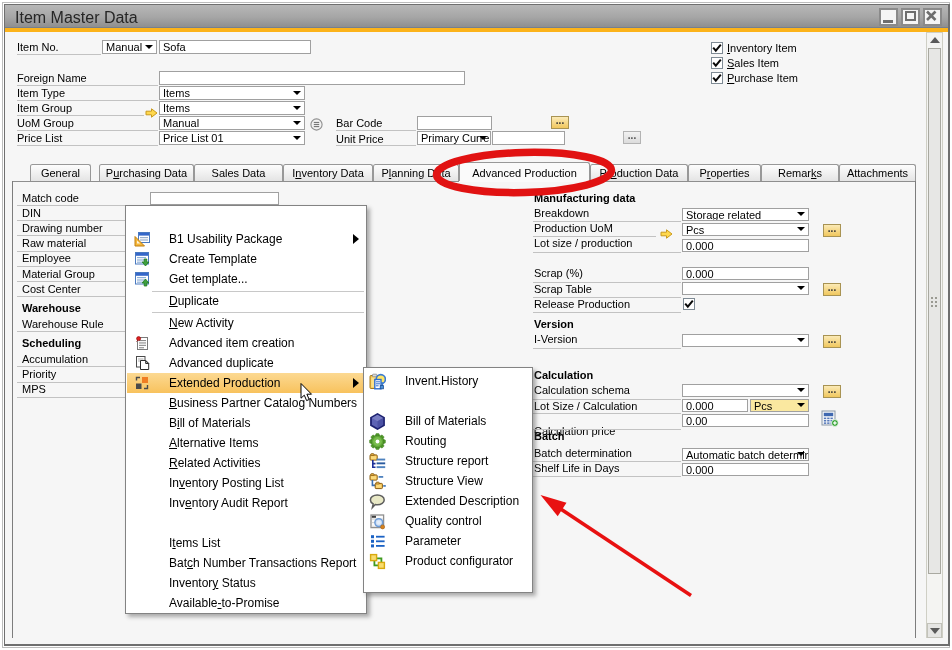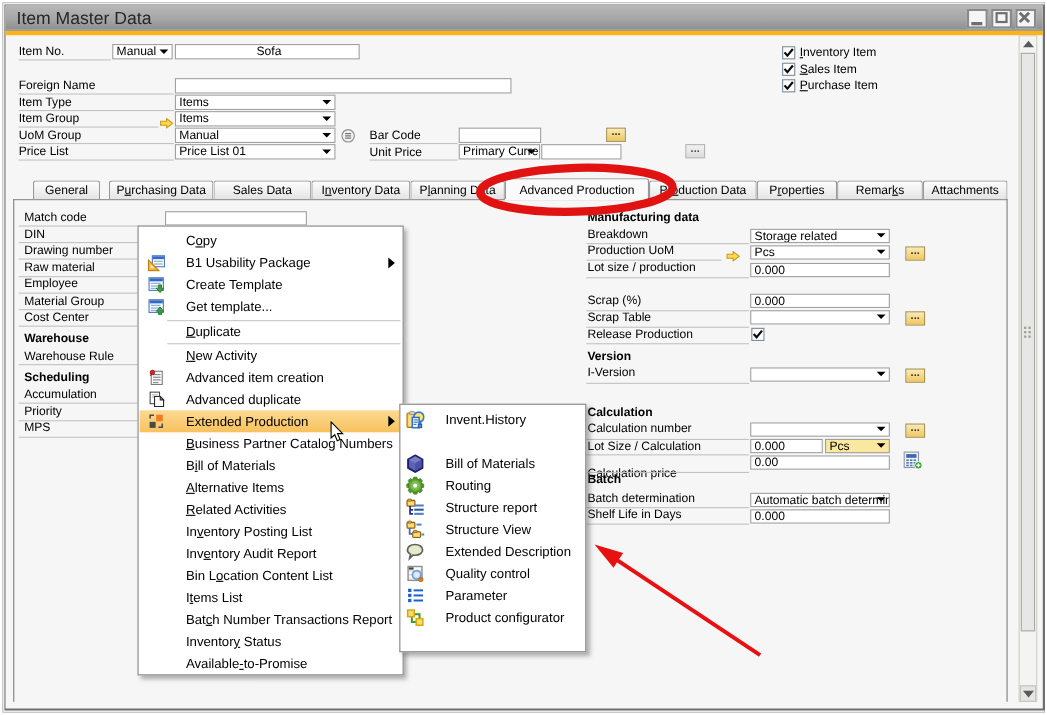--- a/index.html
+++ b/index.html
@@ -44,21 +44,21 @@
     </div>
 <div class="wbtn" style="left:918px;">
       <svg width="15" height="14" viewBox="0 0 15 14" style="position:absolute;left:-1px;top:-1px;">
         <path d="M3,2.5 L11.5,11 M11.5,2.5 L3,11" stroke="#6e6e6e" stroke-width="2.6"></path>
       </svg>
     </div>
 </div>
 <div class="lbl" style="left:17px;top:41px;">Item No.</div>
 <div class="fl" style="left:17px;top:54px;width:84px;"></div>
 <div class="in" style="left:102px;top:40px;width:55px;height:14px;">Manual<span class="ar"></span></div>
-<div class="in" style="left:159px;top:40px;width:168px;height:14px;text-align:center;">Sofa</div>
+<div class="in" style="left:159px;top:40px;width:152px;height:14px;">Sofa</div>
 <div class="lbl" style="left:17px;top:71.5px;">Foreign Name</div>
 <div class="fl" style="left:17px;top:85px;width:141px;"></div>
 <div class="in" style="left:159px;top:71px;width:306px;height:14px;"></div>
 <div class="lbl" style="left:17px;top:86.5px;">Item Type</div>
 <div class="fl" style="left:17px;top:100px;width:141px;"></div>
 <div class="in" style="left:159px;top:86px;width:146px;height:14px;">Items<span class="ar"></span></div>
 <div class="lbl" style="left:17px;top:101.5px;">Item Group</div>
 <div class="fl" style="left:17px;top:115px;width:127px;"></div>
 <div style="position:absolute;left:145px;top:103.5px;"><svg width="13" height="10" viewBox="0 0 13 10" style="">
       <polygon points="1,3.2 6.5,3.2 6.5,0.8 12,5 6.5,9.2 6.5,6.8 1,6.8" fill="#ffd84d" stroke="#c9991c" stroke-width="1"></polygon>
@@ -173,21 +173,21 @@
     </svg>
   </div>
 <div class="lbl b" style="left:534px;top:318px;">Version</div>
 <div class="lbl" style="left:534px;top:333px;">I-Version</div>
 <div class="fl" style="left:533px;top:347.5px;width:148px;"></div>
 <div class="in" style="left:682px;top:333.5px;width:127px;height:13px;">
     <span class="ar"></span>
   </div>
 <div class="btn3" style="left:823px;top:334.5px;width:18px;height:13px;">...</div>
 <div class="lbl b" style="left:534px;top:369px;">Calculation</div>
-<div class="lbl" style="left:534px;top:384px;">Calculation number</div>
+<div class="lbl" style="left:534px;top:384px;">Calculation schema</div>
 <div class="fl" style="left:533px;top:398.5px;width:148px;"></div>
 <div class="in" style="left:682px;top:383.5px;width:127px;height:13px;">
     <span class="ar"></span>
   </div>
 <div class="btn3" style="left:823px;top:384.5px;width:18px;height:13px;">...</div>
 <div class="lbl" style="left:534px;top:399.5px;">Lot Size / Calculation</div>
 <div class="fl" style="left:533px;top:413px;width:148px;"></div>
 <div class="in" style="left:682px;top:399px;width:66px;height:13px;">0.000</div>
 <div class="in" style="left:750px;top:399px;width:59px;height:13px;background:#fae8a0;">Pcs<span class="ar"></span></div>
 <div class="lbl" style="left:534px;top:425px;">Calculation price</div>
@@ -221,23 +221,20 @@
 <div style="position:absolute;left:927.5px;top:48px;width:13.5px;height:526px;background:#e7e7e5;border:1px solid #a9a9a1;box-sizing:border-box;"></div>
 <div style="position:absolute;left:930.5px;top:296.5px;width:2px;height:2px;background:#9a9a92;"></div>
 <div style="position:absolute;left:934.5px;top:296.5px;width:2px;height:2px;background:#9a9a92;"></div>
 <div style="position:absolute;left:930.5px;top:300.5px;width:2px;height:2px;background:#9a9a92;"></div>
 <div style="position:absolute;left:934.5px;top:300.5px;width:2px;height:2px;background:#9a9a92;"></div>
 <div style="position:absolute;left:930.5px;top:304.5px;width:2px;height:2px;background:#9a9a92;"></div>
 <div style="position:absolute;left:934.5px;top:304.5px;width:2px;height:2px;background:#9a9a92;"></div>
 <div style="position:absolute;left:927px;top:622.5px;width:15px;height:15px;background:#e5e5e3;border:1px solid #c2c2ba;box-sizing:border-box;"></div>
 <div style="position:absolute;left:929.5px;top:627.5px;width:0;height:0;border-left:5px solid transparent;border-right:5px solid transparent;border-top:6px solid #5a5a5a;"></div>
 <div class="menu" style="left:125px;top:205px;width:240px;height:407px;">
-<div class="mi" style="top:3px;">
-      <span class="tx">C<u>o</u>py</span>
-    </div>
 <div class="mi" style="top:23px;">
       <span class="ic"><svg width="16" height="16" viewBox="0 0 16 16" style="">
           <rect x="4.5" y="1.5" width="11" height="10" fill="#fff" stroke="#4a7ac0"></rect>
           <rect x="5" y="2" width="10" height="2.6" fill="#3567c9"></rect>
           <rect x="6" y="6" width="8" height="1.2" fill="#9ab0cc"></rect>
           <rect x="6" y="8.4" width="8" height="1.2" fill="#9ab0cc"></rect>
           <polygon points="1,15 1,5.5 10.5,15" fill="#f6b83a" stroke="#c07f10" stroke-width="1"></polygon>
           <polygon points="3,12.6 3,9.5 6.2,12.6" fill="#fff" opacity="0.85"></polygon>
         </svg></span>
       <span class="tx">B1 Usability Package</span>
@@ -315,23 +312,20 @@
       <span class="tx"><u>A</u>lternative Items</span>
     </div>
 <div class="mi" style="top:247px;">
       <span class="tx"><u>R</u>elated Activities</span>
     </div>
 <div class="mi" style="top:267px;">
       <span class="tx">In<u>v</u>entory Posting List</span>
     </div>
 <div class="mi" style="top:287px;">
       <span class="tx">Inv<u>e</u>ntory Audit Report</span>
-    </div>
-<div class="mi" style="top:307px;">
-      <span class="tx">Bin L<u>o</u>cation Content List</span>
     </div>
 <div class="mi" style="top:327px;">
       <span class="tx">I<u>t</u>ems List</span>
     </div>
 <div class="mi" style="top:347px;">
       <span class="tx">Bat<u>c</u>h Number Transactions Report</span>
     </div>
 <div class="mi" style="top:367px;">
       <span class="tx">Inventor<u>y</u> Status</span>
     </div>

